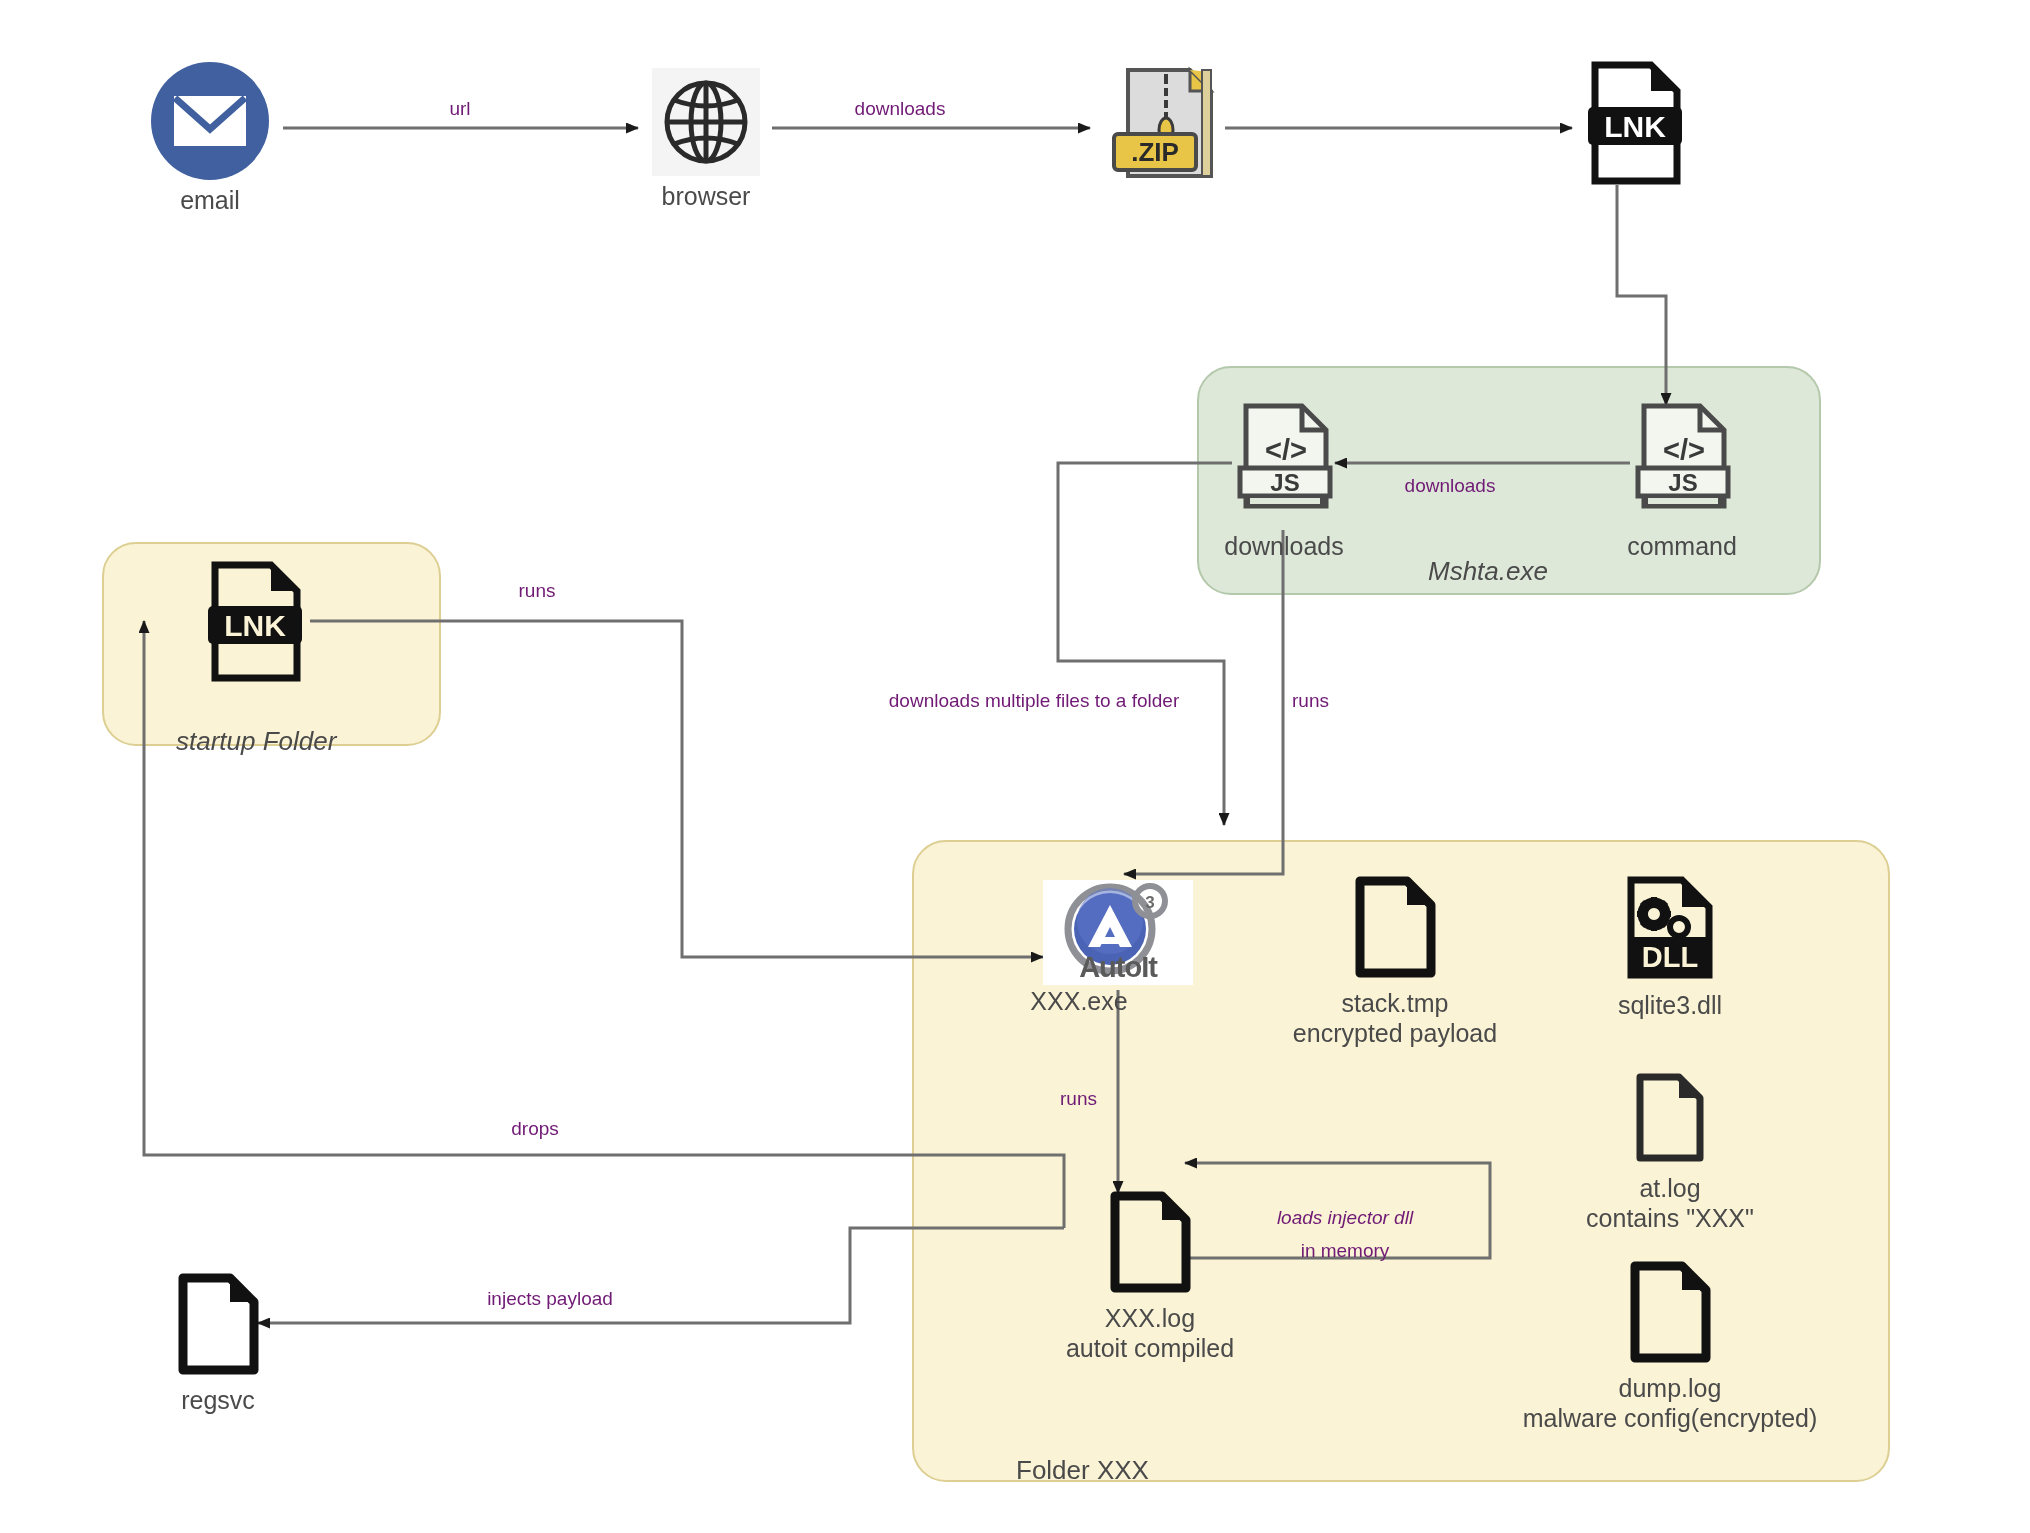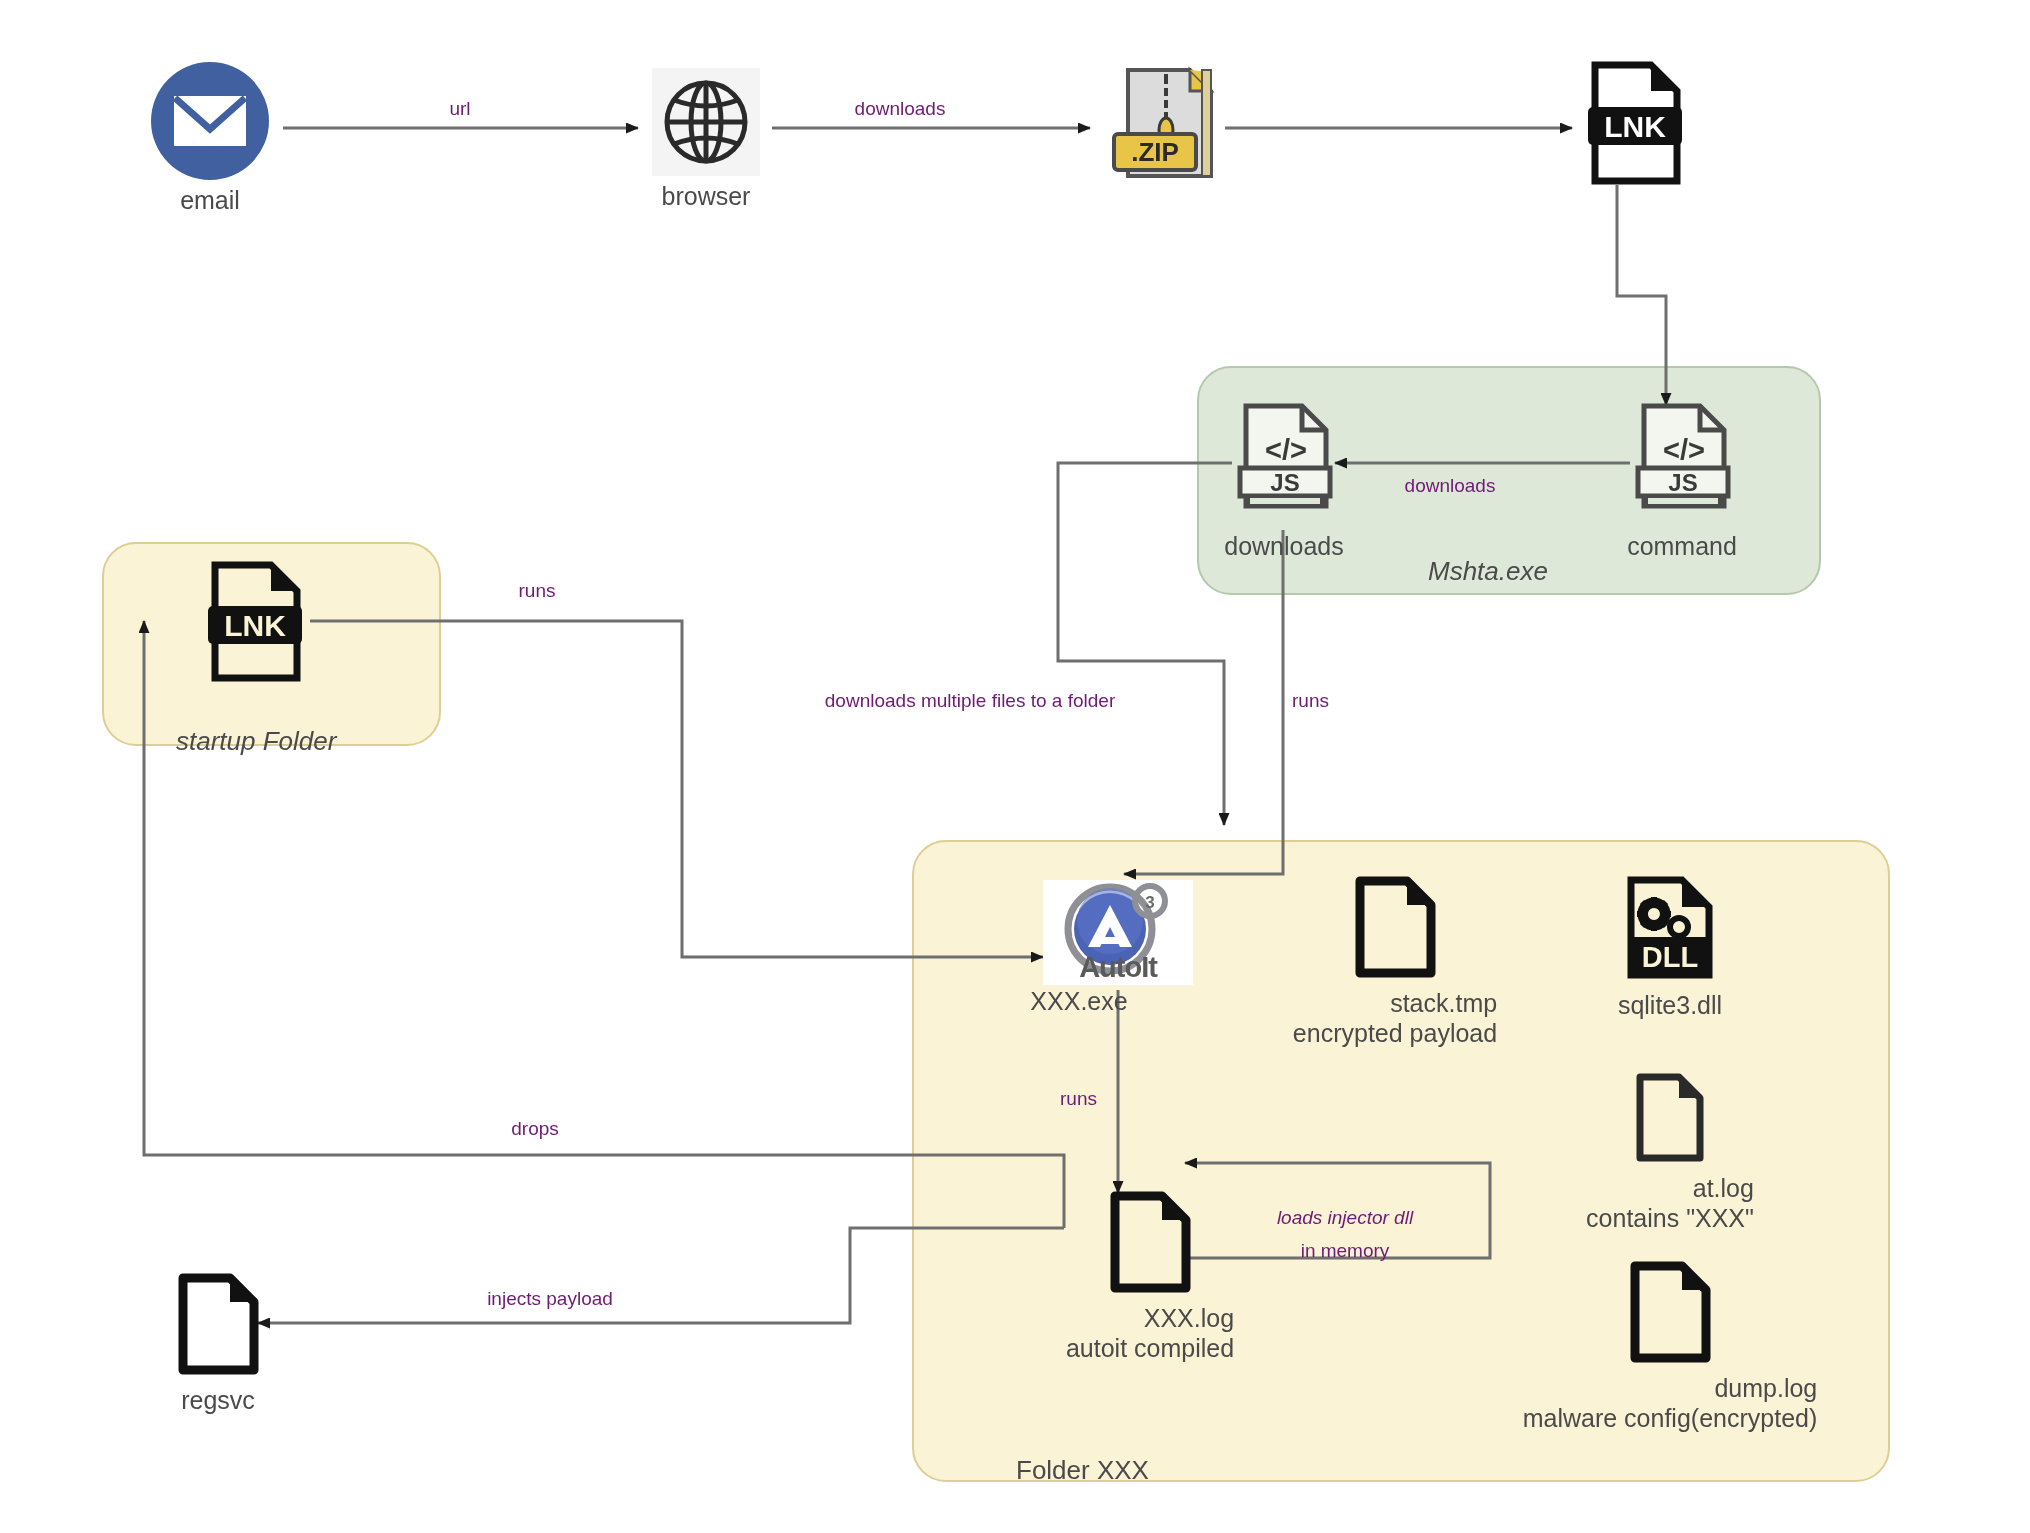--- a/index.html
+++ b/index.html
@@ -8,21 +8,21 @@
 
   #stage{position:absolute;left:0;top:0;width:2030px;height:1533px;}
 
   svg.wires{position:absolute;left:0;top:0;width:2030px;height:1533px;
             pointer-events:none;}
 
   .grp{position:absolute;border-radius:34px;}
   .grp-label{position:absolute;font-size:26px;color:#4a4a4a;white-space:nowrap;}
 
   .node{position:absolute;display:flex;flex-direction:column;align-items:center;}
-  .node .cap{margin-top:6px;font-size:25px;line-height:1.18;text-align:right;
+  .node .cap{margin-top:6px;font-size:25px;line-height:1.18;text-align:center;
              color:#4a4a4a;white-space:nowrap;}
 
   .edge-label{position:absolute;font-size:19px;color:#701a75;white-space:nowrap;
               text-align:center;line-height:1.2;}
 
   
   .mail-circle{width:118px;height:118px;border-radius:50%;background:#41609f;
                display:flex;align-items:center;justify-content:center;}
   
   .globe-tile{width:108px;height:108px;background:#f4f4f4;
@@ -81,21 +81,21 @@
 
       <path d="M1064,1228 L1064,1155 L144,1155 L144,621" marker-end="url(#ah)"></path>
 
       <path d="M1064,1228 L850,1228 L850,1323 L258,1323" marker-end="url(#ah)"></path>
     </g>
   </svg>
 
   <div class="edge-label" style="left:400px;top:98px;width:120px;">url</div>
   <div class="edge-label" style="left:800px;top:98px;width:200px;">downloads</div>
   <div class="edge-label" style="left:1340px;top:475px;width:220px;">downloads</div>
-  <div class="edge-label" style="left:740px;top:690px;width:460px;">downloads multiple files to a folder</div>
+  <div class="edge-label" style="left:804px;top:690px;width:460px;">downloads multiple files to a folder</div>
   <div class="edge-label" style="left:1292px;top:690px;width:90px;text-align:left;">runs</div>
   <div class="edge-label" style="left:482px;top:580px;width:110px;">runs</div>
   <div class="edge-label" style="left:1060px;top:1088px;width:100px;text-align:left;">runs</div>
   <div class="edge-label" style="left:1215px;top:1207px;width:260px;font-style:italic;">loads injector dll</div>
   <div class="edge-label" style="left:1215px;top:1240px;width:260px;">in memory</div>
   <div class="edge-label" style="left:470px;top:1118px;width:130px;">drops</div>
   <div class="edge-label" style="left:400px;top:1288px;width:300px;">injects payload</div>
 
   <div class="node" style="left:130px;top:62px;width:160px;">
     <div class="mail-circle">

